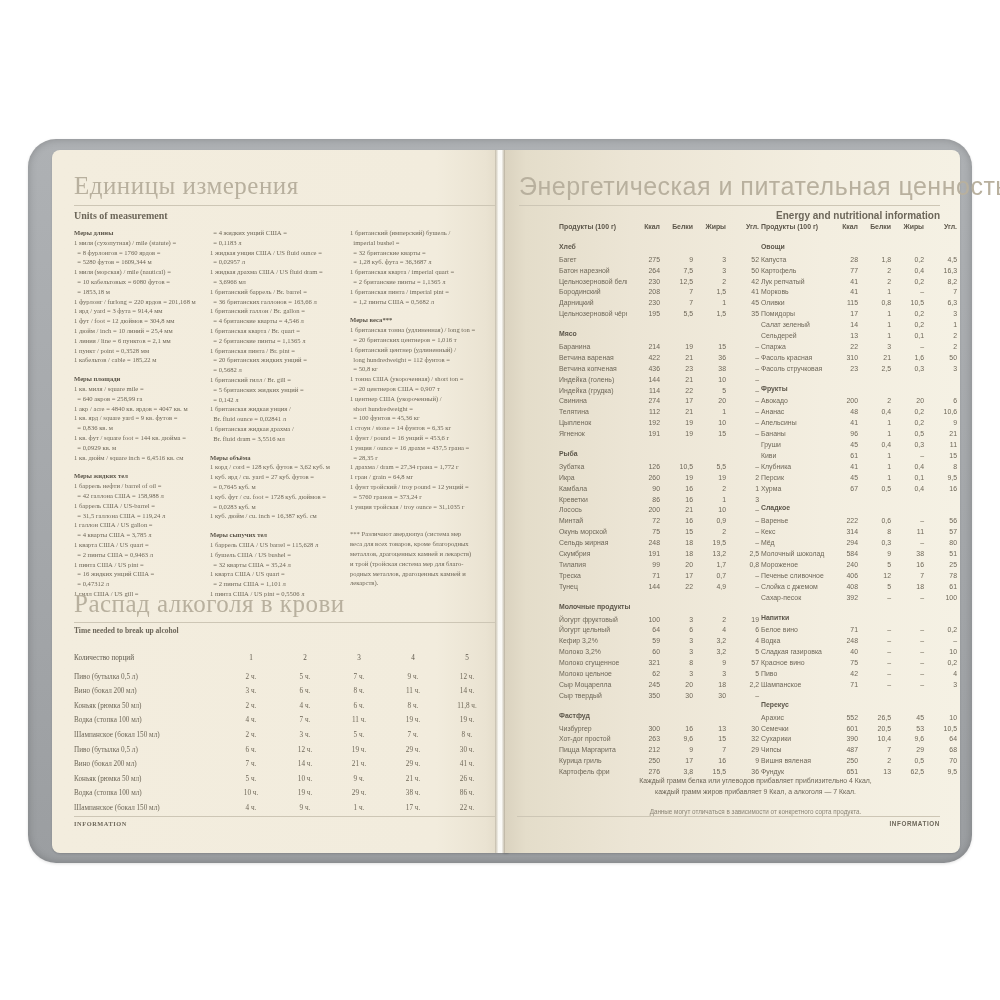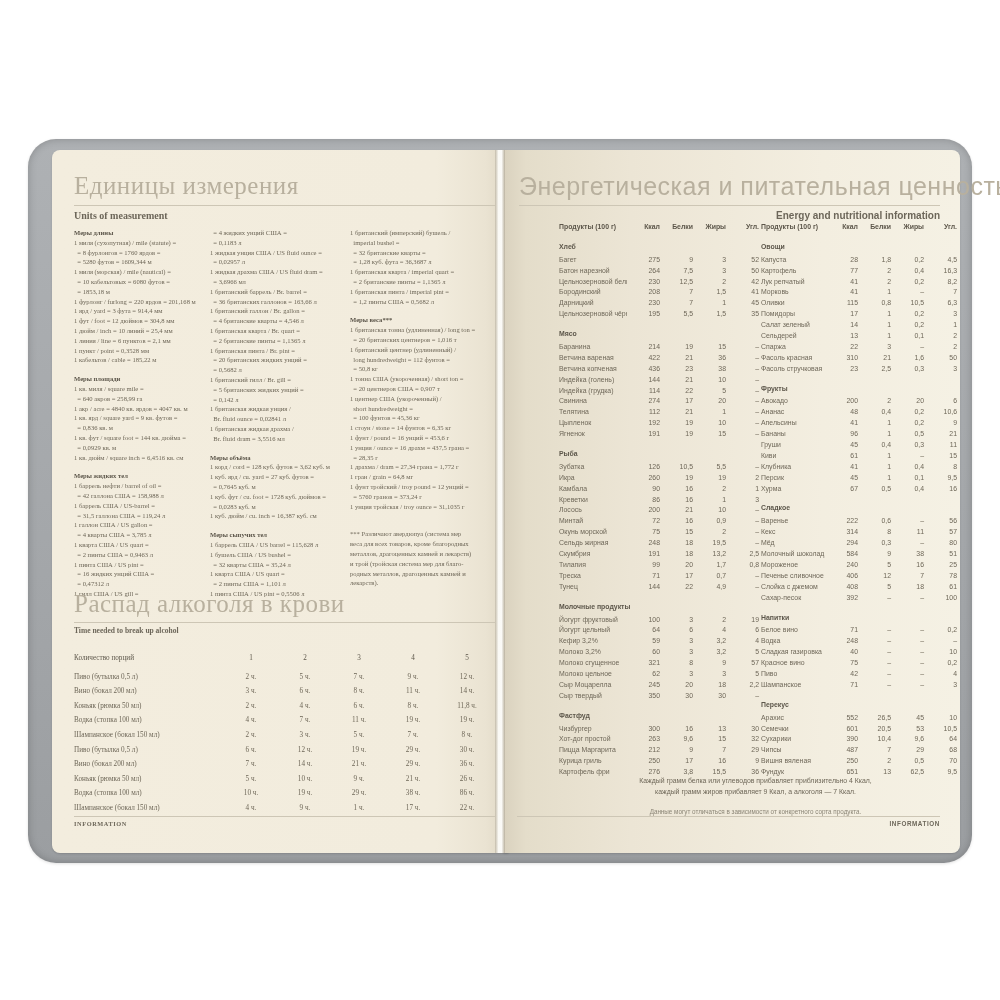--- a/index.html
+++ b/index.html
@@ -266,21 +266,21 @@
             <div class="acol">19 ч.</div>
             <div class="acol">29 ч.</div>
             <div class="acol">30 ч.</div>
           </div>
           <div class="arow">
             <div class="albl">Вино (бокал 200 мл)</div>
             <div class="acol">7 ч.</div>
             <div class="acol">14 ч.</div>
             <div class="acol">21 ч.</div>
             <div class="acol">29 ч.</div>
-            <div class="acol">36 ч.</div>
+            <div class="acol">41 ч.</div>
           </div>
           <div class="arow">
             <div class="albl">Коньяк (рюмка 50 мл)</div>
             <div class="acol">5 ч.</div>
             <div class="acol">10 ч.</div>
             <div class="acol">9 ч.</div>
             <div class="acol">21 ч.</div>
             <div class="acol">26 ч.</div>
           </div>
           <div class="arow">

